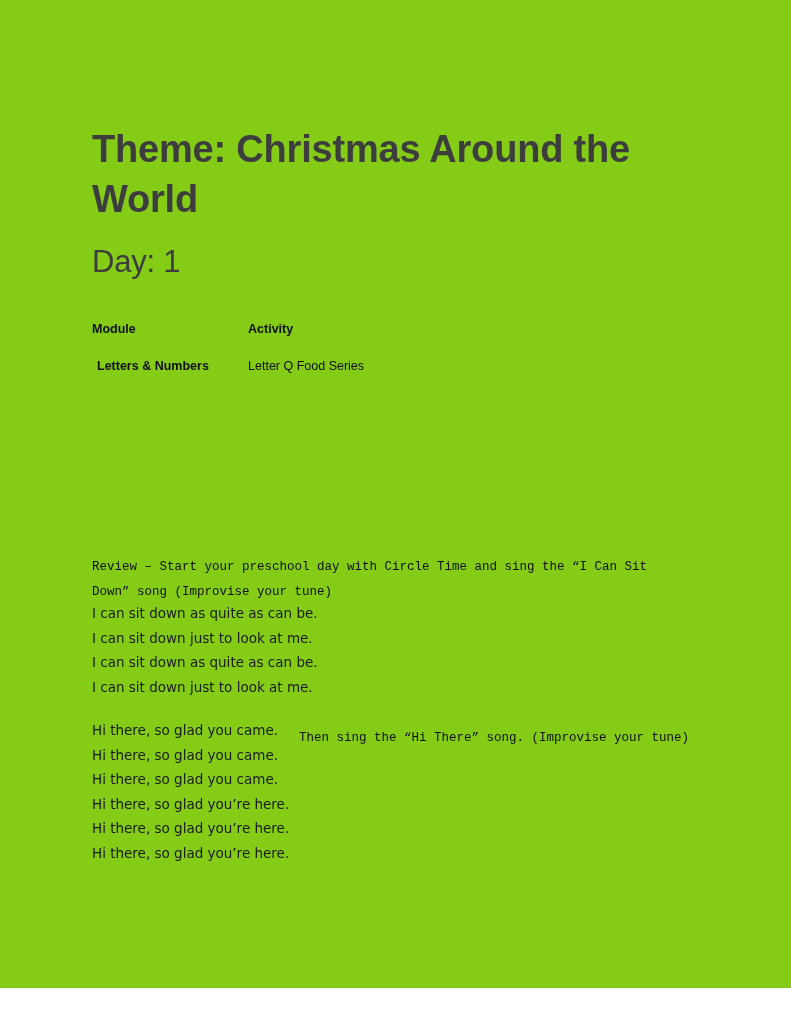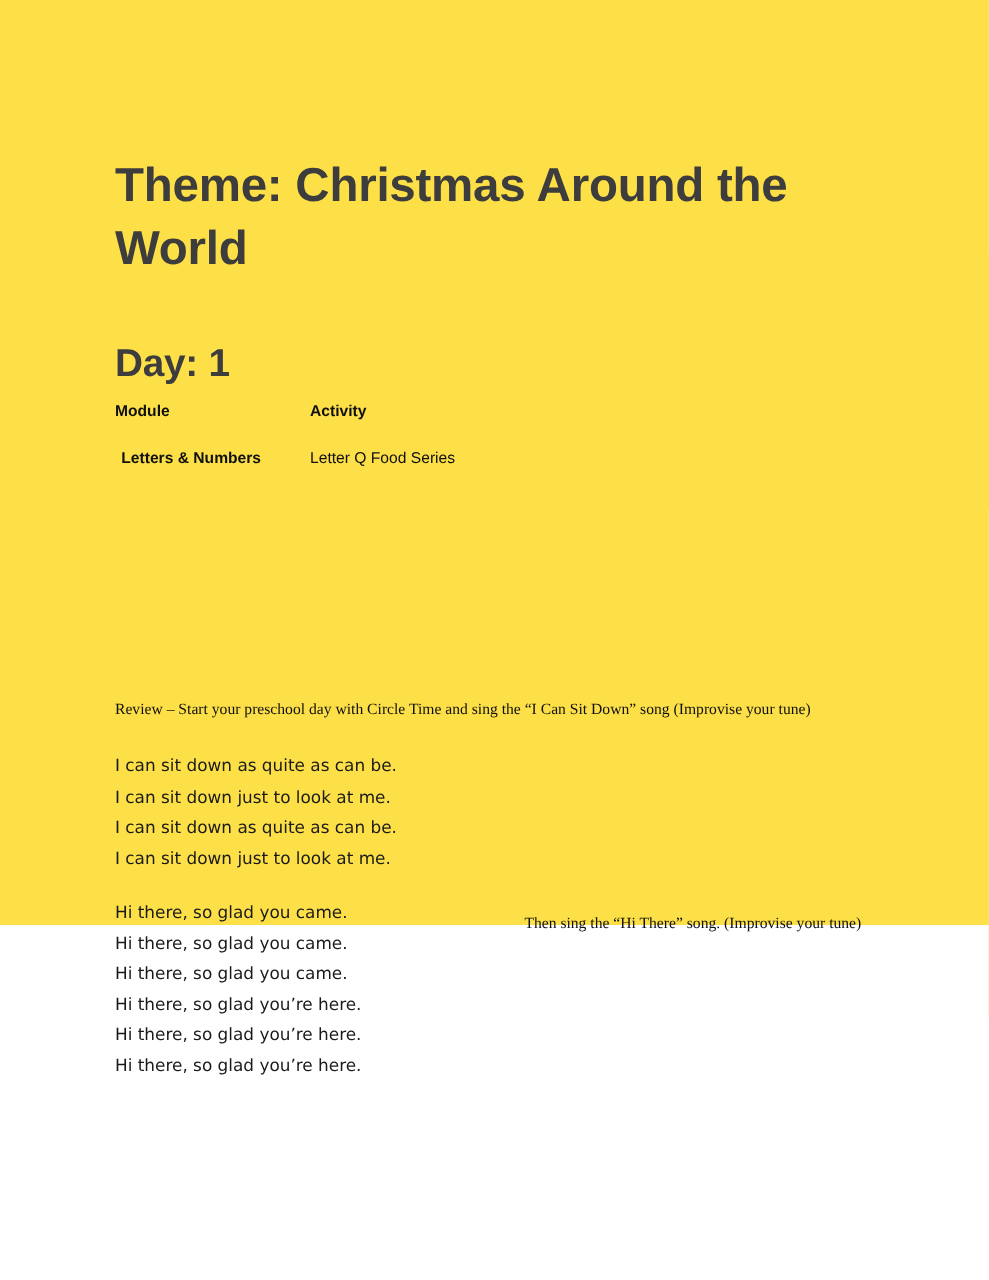--- a/index.html
+++ b/index.html
@@ -12,22 +12,22 @@
     height: 1024px;
     background: #ffffff;
     font-family: "Liberation Sans", sans-serif;
     -webkit-font-smoothing: antialiased;
     overflow: hidden;
   }
 
   .page {
     position: relative;
     width: 791px;
-    height: 740px;
-    background: #fde047;
+    height: 988px;
+    background: #84cc16;
     box-sizing: border-box;
   }
 
   .content {
     position: absolute;
     left: 92px;
     top: 0;
     width: 607px;
   }
 
@@ -45,25 +45,25 @@
     font-weight: bold;
     color: #3d3d3d;
     letter-spacing: -0.2px;
   }
 
   h2.day-title {
     margin: 0;
     padding: 0;
     position: absolute;
     left: 0;
-    top: 271px;
+    top: 242px;
     font-family: "Liberation Sans", sans-serif;
     font-size: 31px;
     line-height: 40px;
-    font-weight: bold;
+    font-weight: normal;
     color: #3d3d3d;
     letter-spacing: -0.2px;
   }
 
   
   .schedule {
     position: absolute;
     left: 0;
     top: 321px;
     width: 607px;
@@ -104,21 +104,21 @@
   }
   .schedule th.col-module {
     padding-left: 0 !important;
   }
 
   
   .para {
     position: absolute;
     left: 0;
     width: 597px;
-    font-family: Liberation Serif, serif;
+    font-family: Liberation Mono, monospace;
     font-size: 12.5px;
     line-height: 25px;
     color: #101010;
     margin: 0;
   }
   #review-para { top: 555px; }
   #then-sing-para { top: 726px; text-align: right; }
 
   
   .lyrics {

